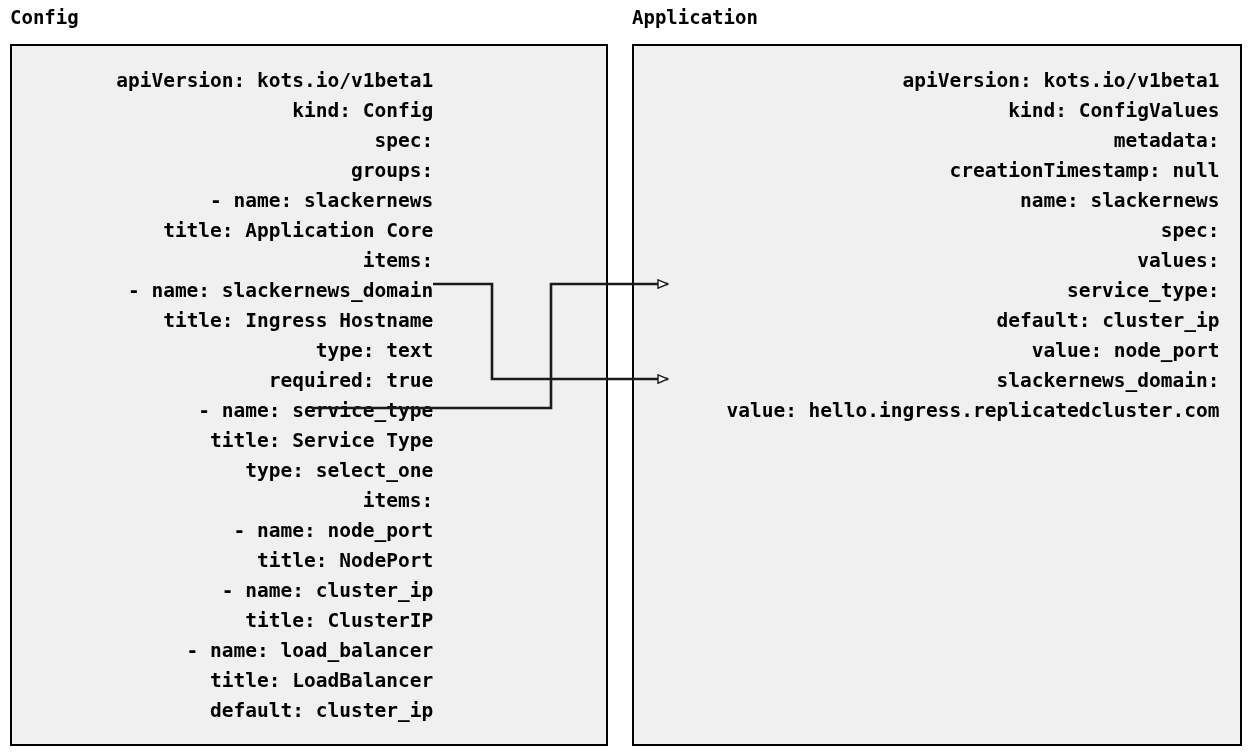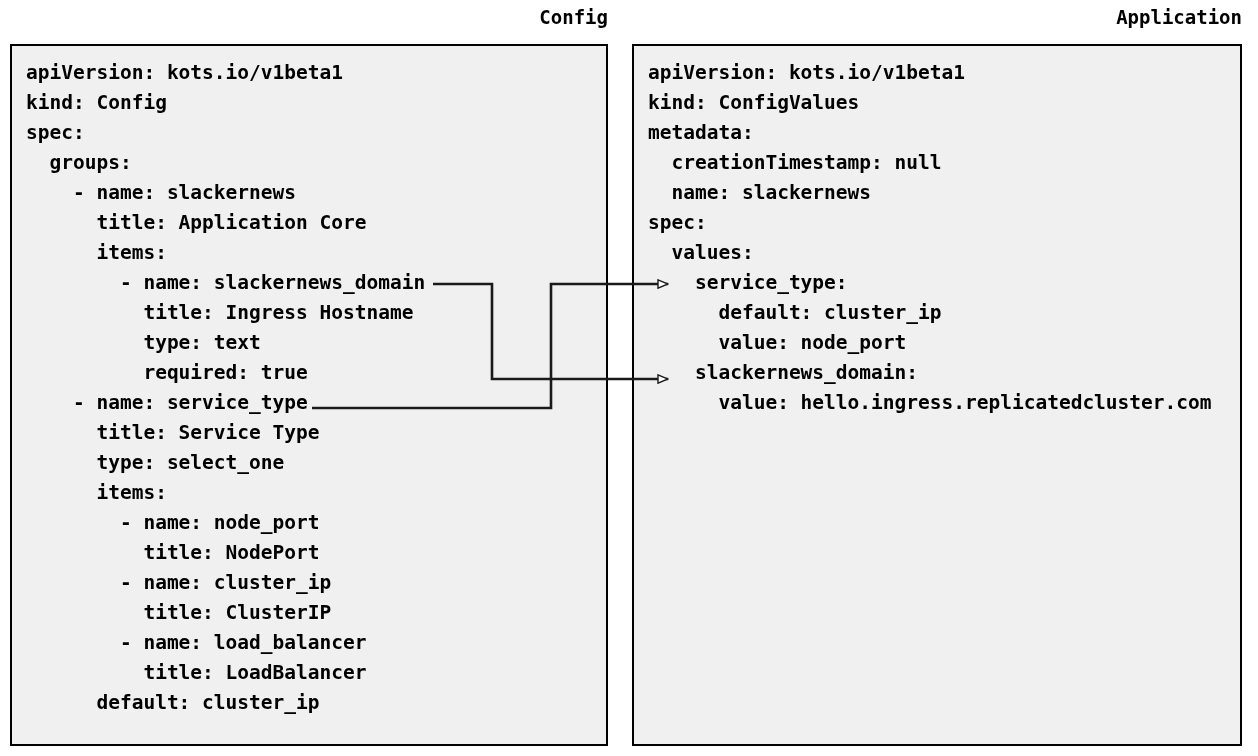--- a/index.html
+++ b/index.html
@@ -15,21 +15,21 @@
     overflow: hidden;
   }
 
   .panel-title {
     position: absolute;
     top: 6px;
     font-family: "DejaVu Sans Mono", "Liberation Mono", monospace;
     font-size: 19px;
     font-weight: bold;
     color: #000000;
-    text-align: right;
+    text-align: left;
     letter-spacing: 0px;
     white-space: pre;
   }
   #title-config   { left: 10px;  width: 598px; }
   #title-values   { left: 632px; width: 610px; }
 
   .panel {
     position: absolute;
     top: 44px;
     height: 702px;
@@ -38,28 +38,29 @@
     box-sizing: border-box;
     overflow: hidden;
   }
   #panel-config { left: 10px;  width: 598px; }
   #panel-values { left: 632px; width: 610px; }
 
   .yaml {
     position: absolute;
     left: 10px;
     top: 8px;
-    margin: 4px;
+    margin: 12px;
     font-family: "DejaVu Sans Mono", "Liberation Mono", monospace;
     font-size: 19.5px;
     font-weight: bold;
     line-height: 30px;
     color: #000000;
     white-space: pre;
     letter-spacing: 0px;
+    text-align: right;
   }
 
   #connector-layer {
     position: absolute;
     left: 0;
     top: 0;
     width: 1258px;
     height: 756px;
     pointer-events: none;
   }

